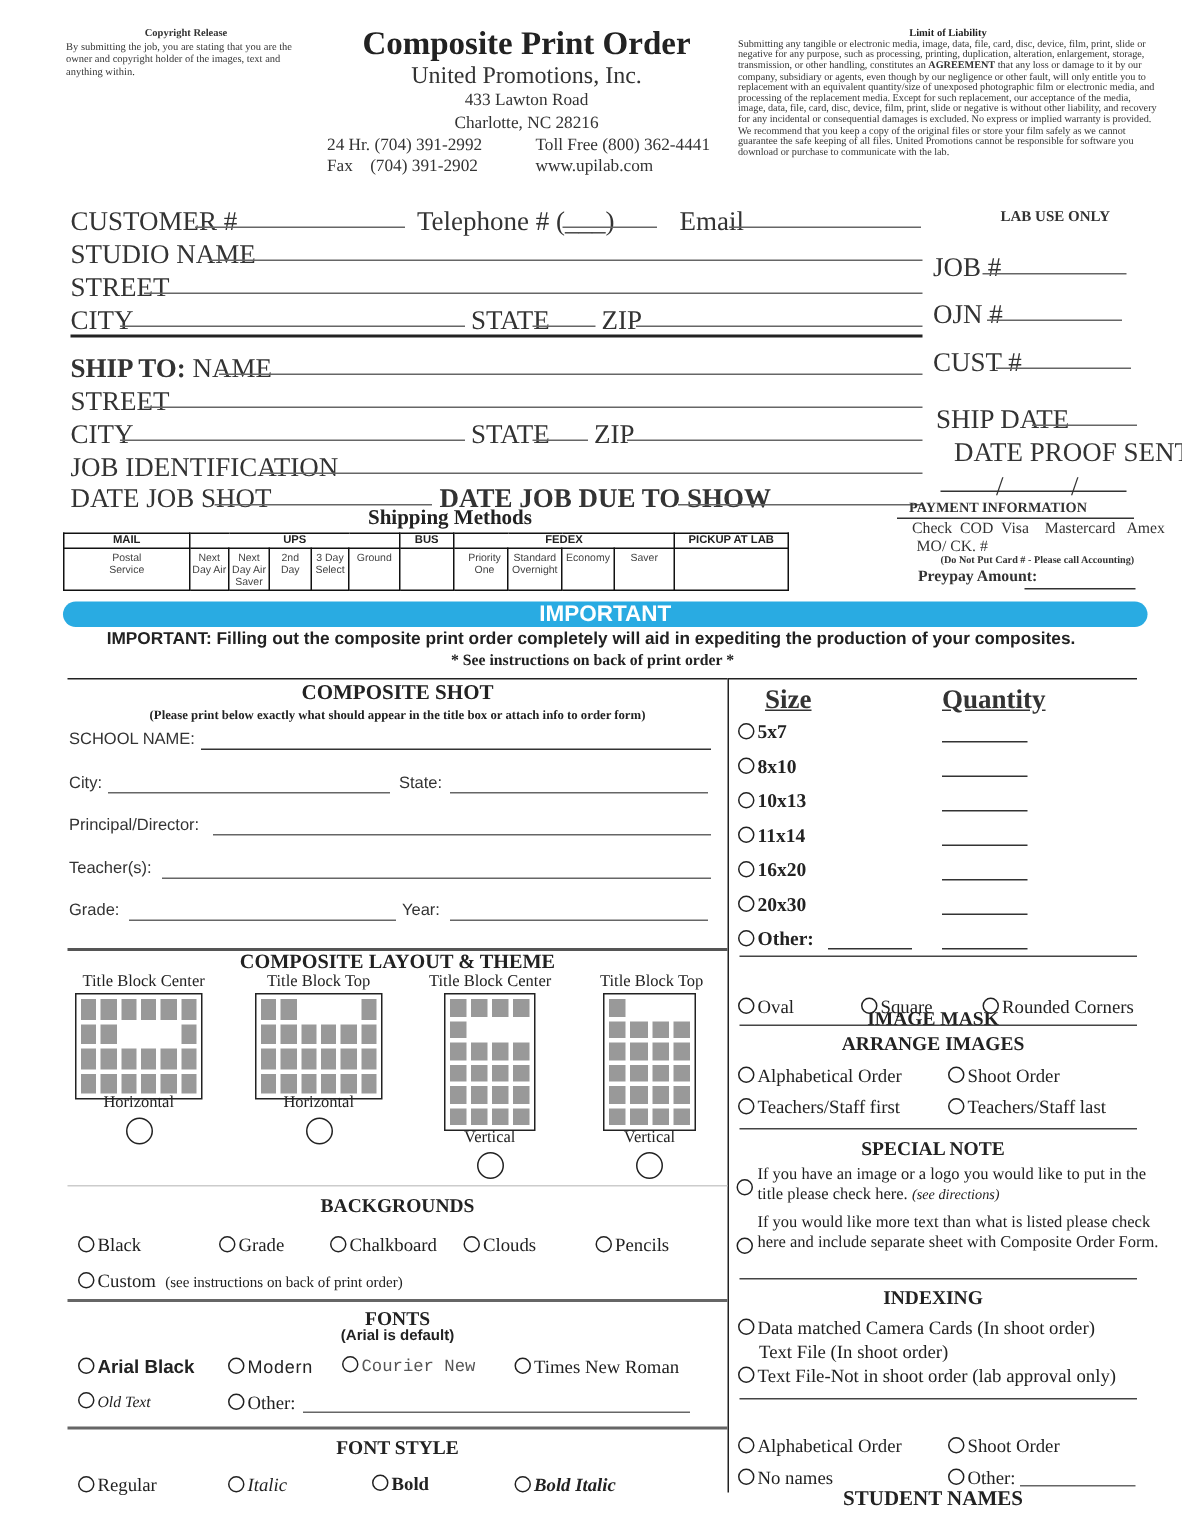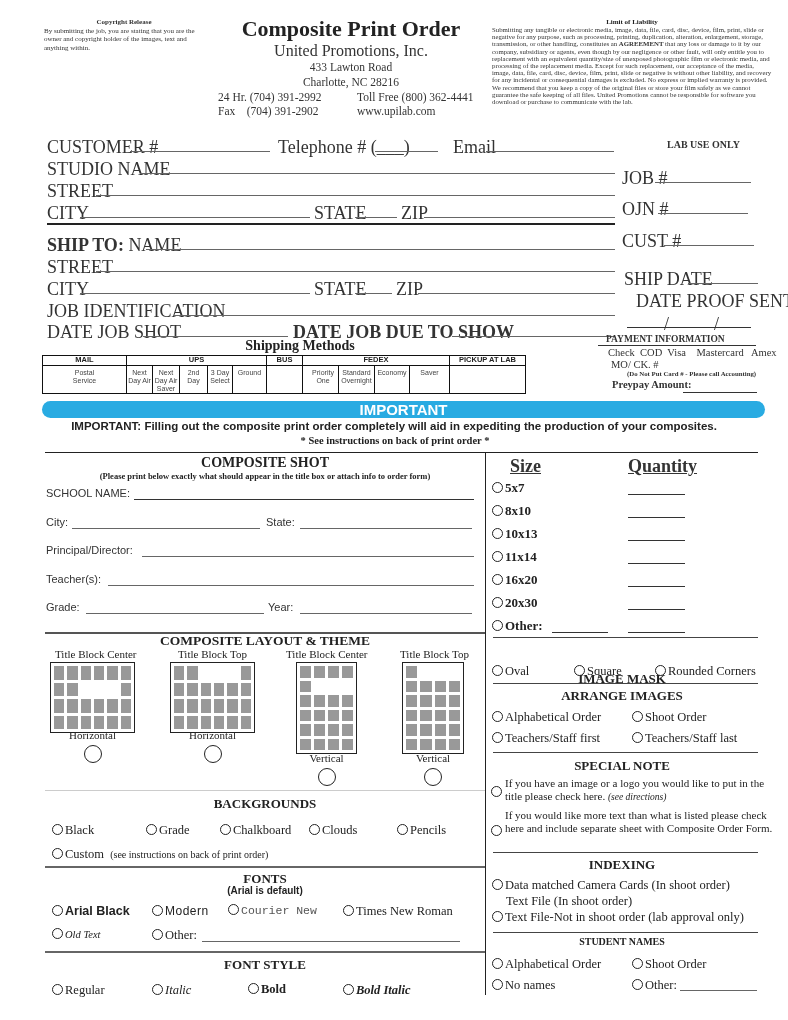--- a/index.html
+++ b/index.html
@@ -325,21 +325,21 @@
   <div style="padding-left:14px;">If you would like more text than what is listed please check here and include separate sheet with Composite Order Form.</div>
 </div>
 <div class="rule" style="left:493px;top:852px;width:265px;border-bottom:1.5px solid #444;"></div>
 
 <div class="h2" style="left:486px;top:857px;width:272px;font-size:13px;">INDEXING</div>
 <div class="opt" style="left:492px;top:878px;"><span class="radio"></span><span>Data matched Camera Cards (In shoot order)</span></div>
 <div class="opt" style="left:506px;top:894px;">Text File (In shoot order)</div>
 <div class="opt" style="left:492px;top:910px;"><span class="radio"></span><span>Text File-Not in shoot order (lab approval only)</span></div>
 <div class="rule" style="left:493px;top:932px;width:265px;border-bottom:1.5px solid #444;"></div>
 
-<div class="h2" style="left:486px;top:936px;width:272px;font-size:10px;">STUDENT NAMES</div>
+<div class="h2" style="left:486px;top:992px;width:272px;font-size:14px;">STUDENT NAMES</div>
 <div class="opt" style="left:492px;top:957px;"><span class="radio"></span><span>Alphabetical Order</span></div>
 <div class="opt" style="left:632px;top:957px;"><span class="radio"></span><span>Shoot Order</span></div>
 <div class="opt" style="left:492px;top:978px;"><span class="radio"></span><span>No names</span></div>
 <div class="opt" style="left:632px;top:978px;"><span class="radio"></span><span>Other:</span></div>
 <div class="line" style="left:680px;top:990px;width:77px;"></div>
 
 <div class="rule" style="left:45px;top:790px;width:440px;border-bottom:1px solid #ccc;"></div>
 <div class="h2" style="left:45px;top:796px;width:440px;font-size:13px;">BACKGROUNDS</div>
 <div id="bg-options">
     <div class="opt" style="left: 52px; top: 823px;"><span class="radio"></span><span>Black</span></div>

